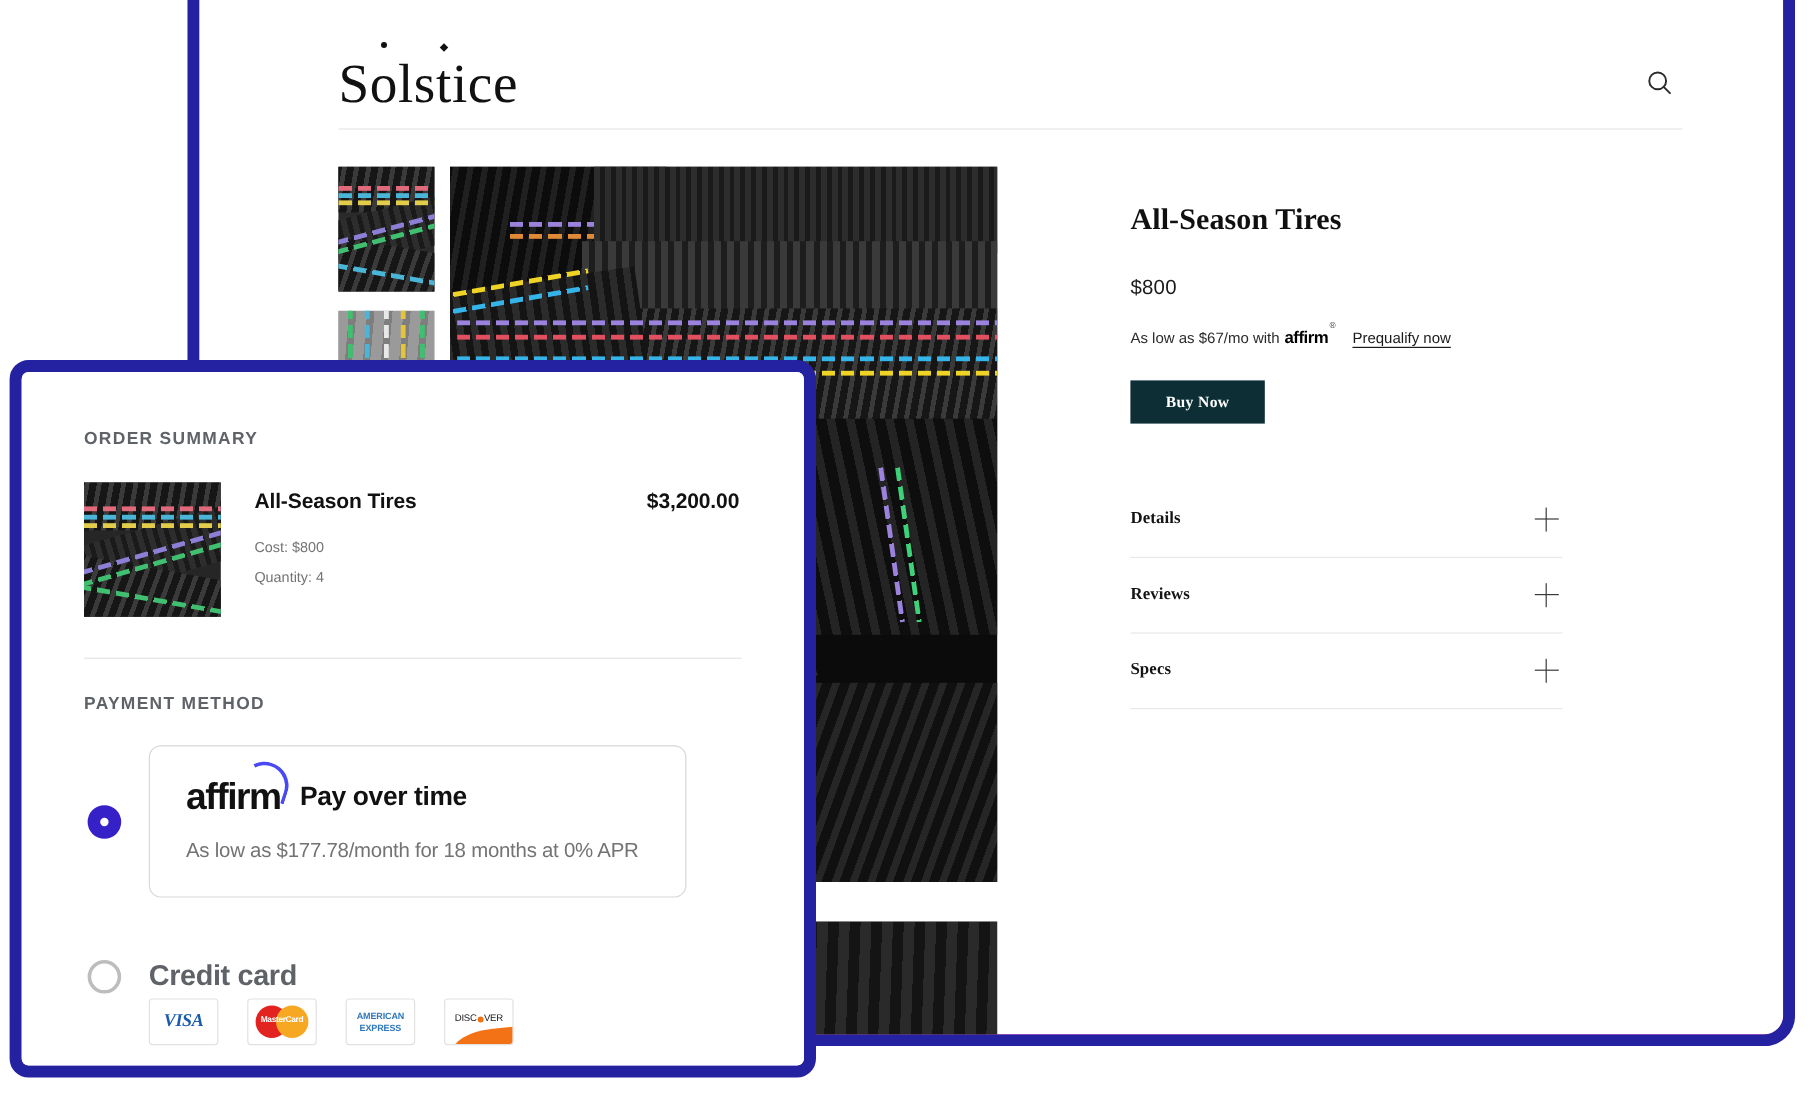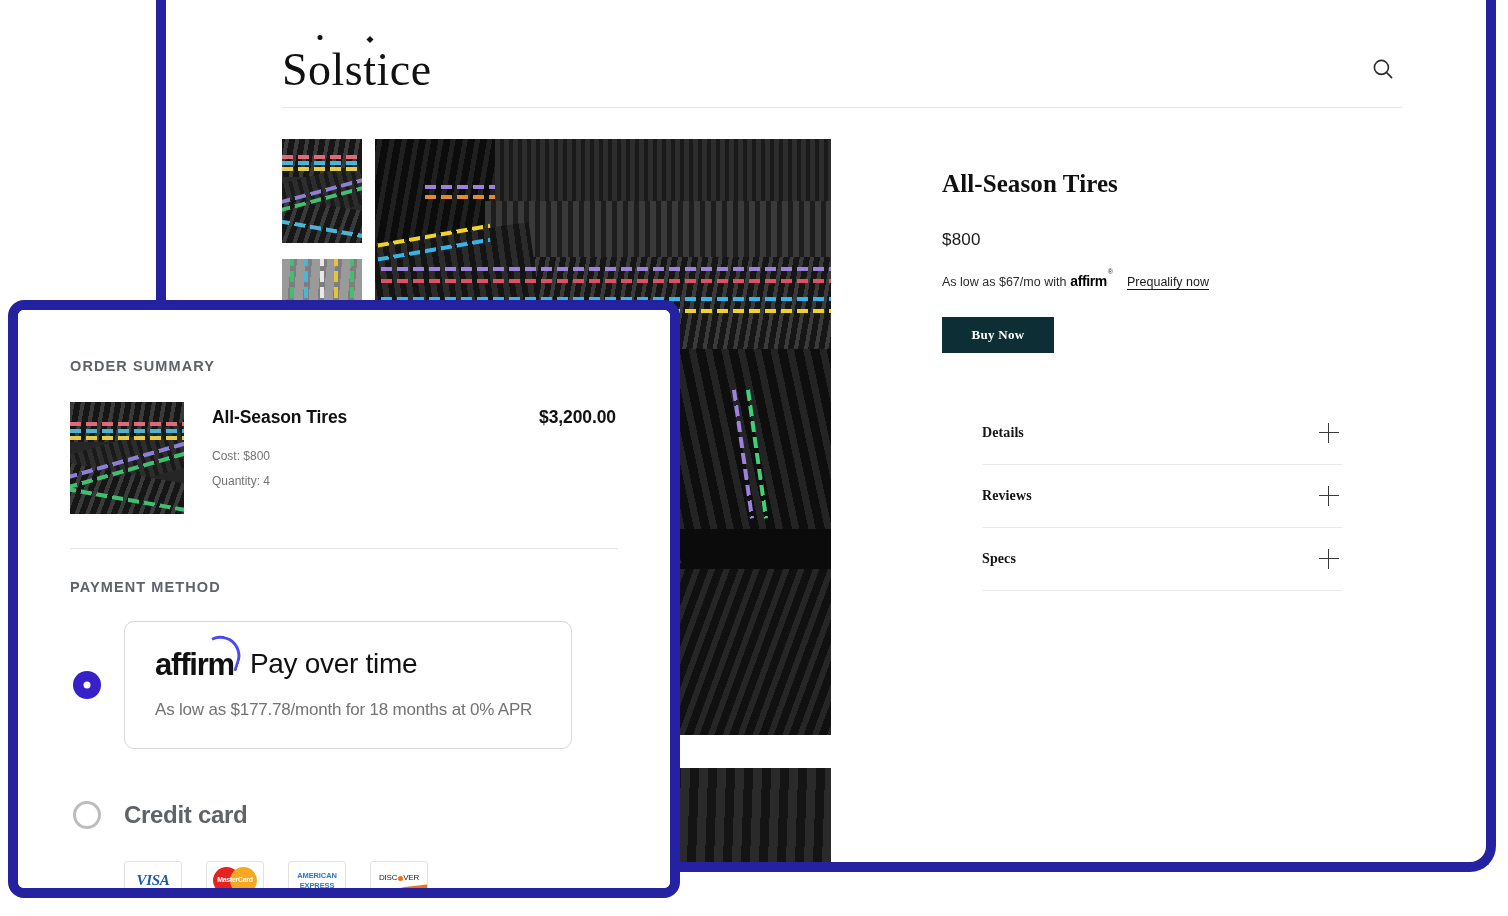--- a/index.html
+++ b/index.html
@@ -215,21 +215,20 @@
     letter-spacing: 0.3px;
     cursor: pointer;
   }
 
   
   .accordions {
     position: absolute;
     left: 776px;
     top: 402px;
     width: 360px;
-    margin-left: 40px;
   }
   .acc-row {
     height: 63px;
     border-bottom: 1px solid #e8e8e8;
     display: flex;
     align-items: center;
     justify-content: space-between;
     cursor: pointer;
   }
   .acc-label {
@@ -383,42 +382,42 @@
     top: -13px;
     width: 40px;
     height: 30px;
     border: 3.4px solid #4a4af4;
     border-bottom: none;
     border-left-color: transparent;
     border-radius: 22px 22px 0 0;
     transform: rotate(18deg);
   }
   .pay-over-time {
-    font-size: 28px;
-    font-weight: 400;
+    font-size: 22px;
+    font-weight: 700;
     color: #111;
     letter-spacing: -0.3px;
   }
   .affirm-sub {
     margin-top: 20px;
     font-size: 17px;
     color: #737373;
     letter-spacing: -0.2px;
   }
 
   .cc-option { margin-top: 52px; align-items: flex-start; }
   .cc-body { margin-left: 23px; padding-top: 0px; }
   .cc-title {
     font-size: 24px;
     font-weight: 700;
     color: #5f6368;
     letter-spacing: -0.3px;
   }
   .cc-logos {
-    margin-top: 32px;
+    margin-top: 4px;
     display: flex;
     gap: 24px;
   }
   .cc-card {
     width: 58px; height: 39px;
     border: 1px solid #e2e2e2;
     border-radius: 3px;
     background: #fff;
     display: flex;
     align-items: center;

